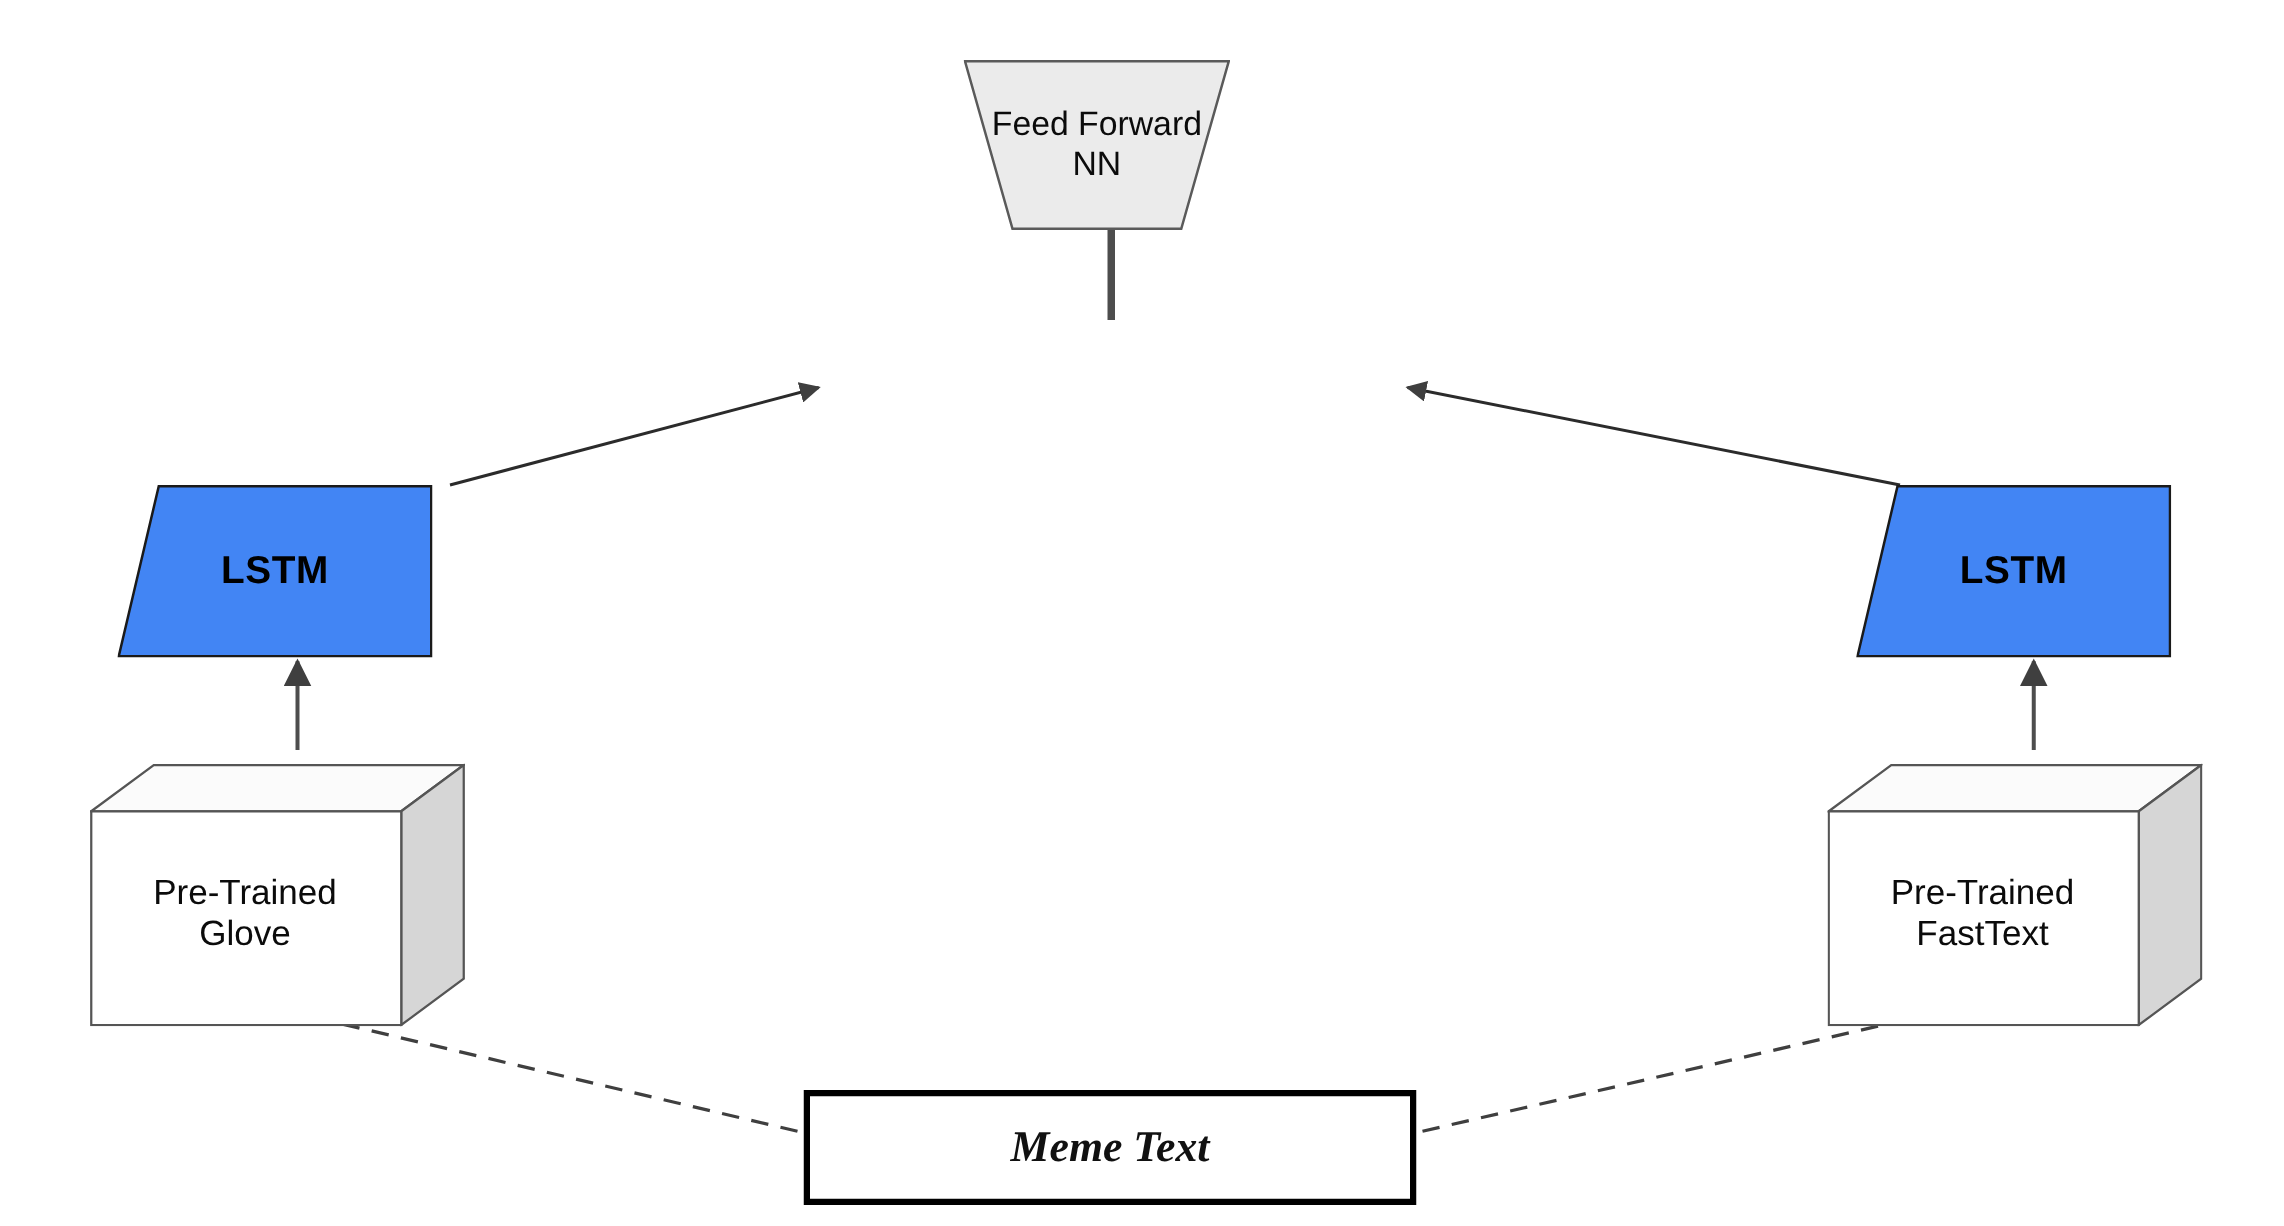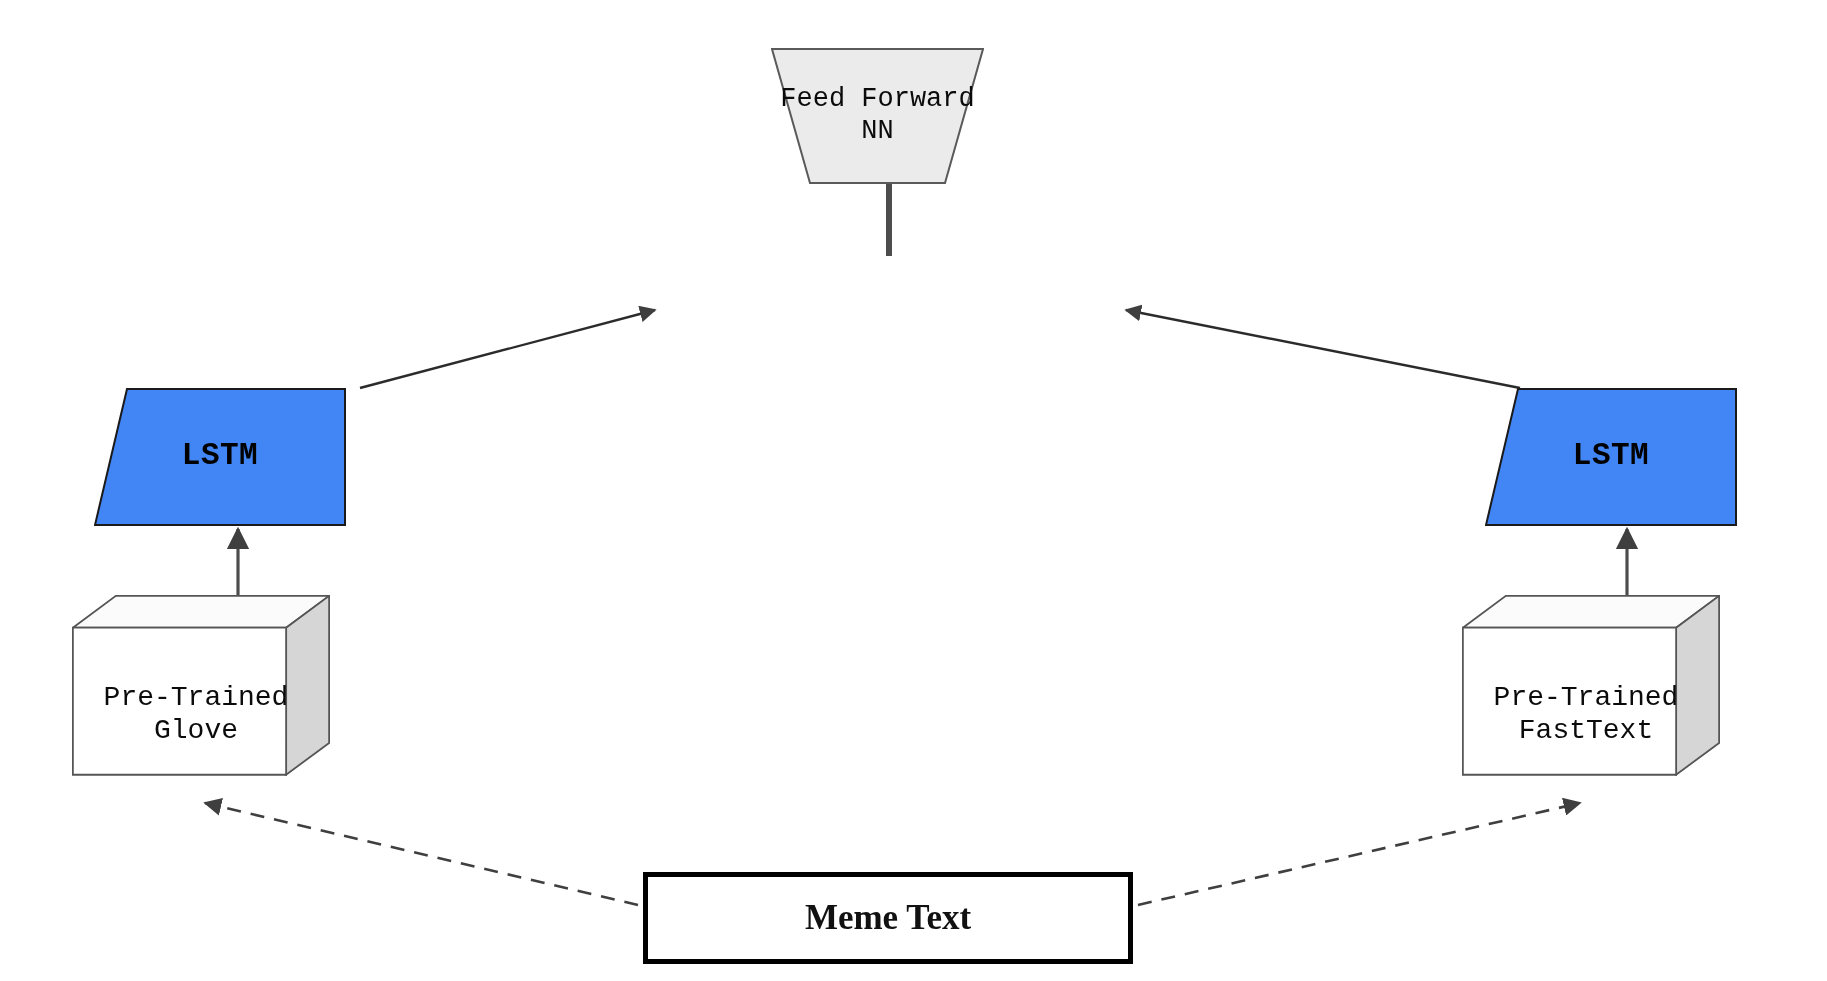--- a/index.html
+++ b/index.html
@@ -34,21 +34,20 @@
     width: 100%;
     height: 100%;
     display: flex;
     flex-direction: column;
     align-items: center;
     justify-content: center;
     text-align: center;
     line-height: 1.18;
     white-space: pre-line;
     pointer-events: none;
-    font-family: Liberation Mono, monospace;
   }
 
   
   #ffnn {
     left: 771px;
     top: 48px;
     width: 213px;
     height: 136px;
   }
   #ffnn .shape {
@@ -95,42 +94,43 @@
   }
   .lstm .node-label {
     font-size: 31px;
     font-weight: bold;
     color: #000000;
     letter-spacing: 0.5px;
   }
 
   
   .box3d {
-    top: 595px;
-    width: 258px;
+    top: 611px;
+    width: 300px;
     height: 210px;
   }
   #box-glove    { left: 72px; }
   #box-fasttext { left: 1462px; }
   .box3d .shape { position: absolute; inset: 0; }
   .box3d .node-label {
     font-size: 28px;
     color: #0b0b0b;
     left: 0;
     top: 33px;
     width: 248px;
     height: 172px;
   }
 
   
   #meme {
     left: 643px;
     top: 872px;
     width: 490px;
     height: 92px;
+    font-style: italic;
   }
   #meme .shape {
     position: absolute;
     inset: 0;
     background: #ffffff;
     border: 5px solid #000000;
     box-sizing: border-box;
   }
   #meme .node-label {
     font-family: "Liberation Serif", serif;

